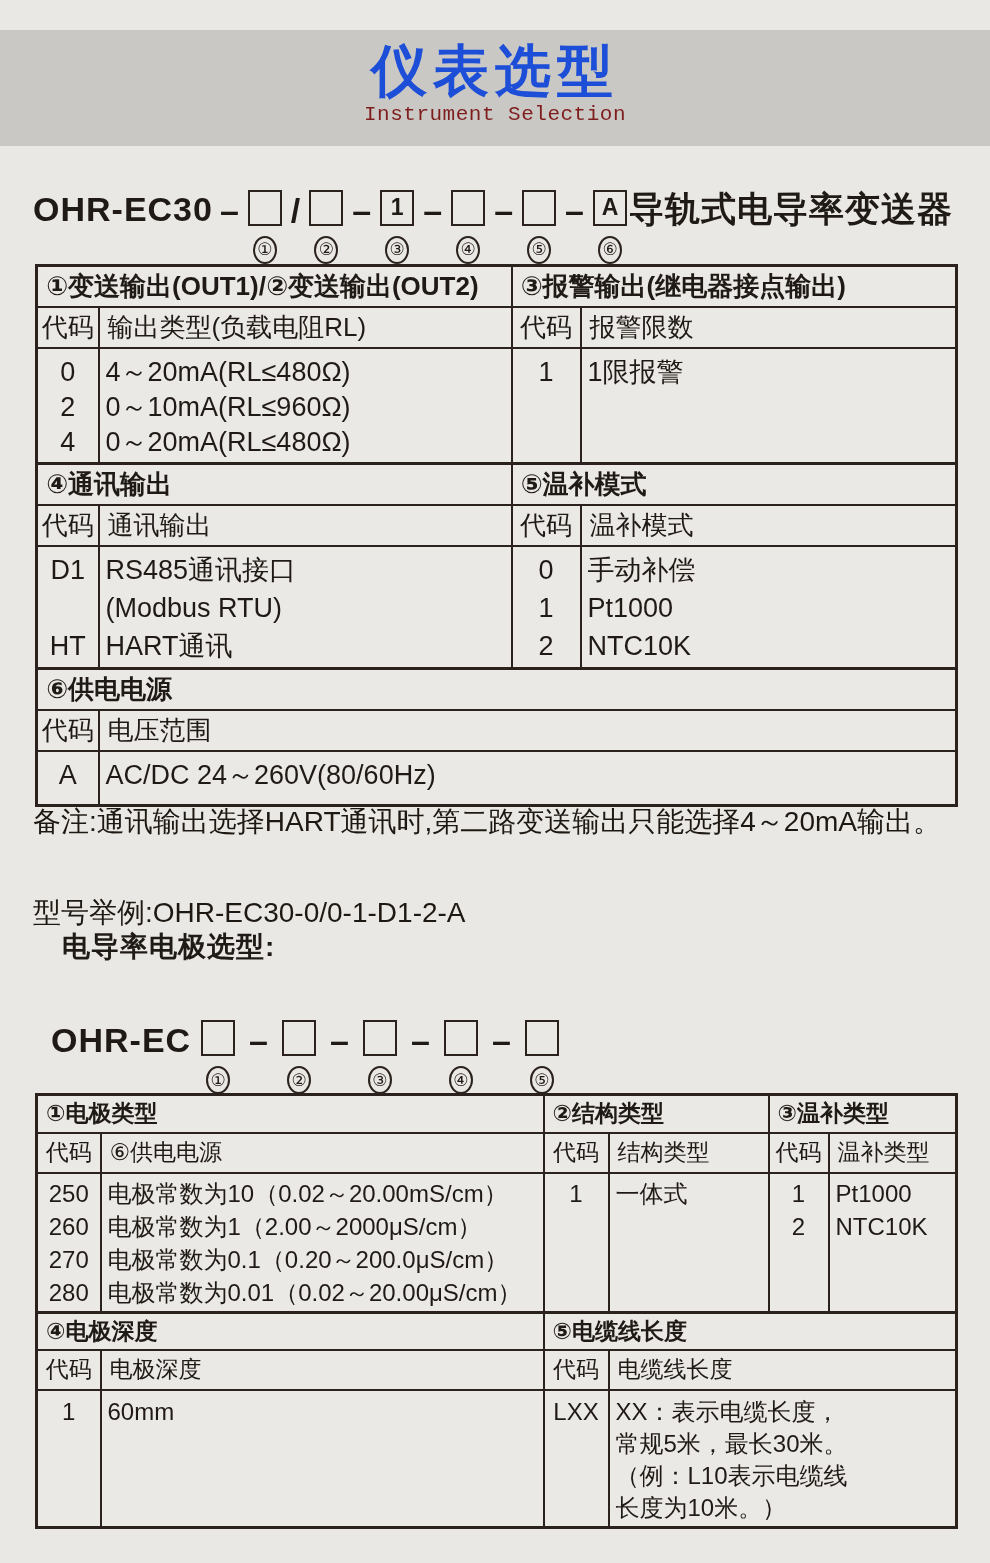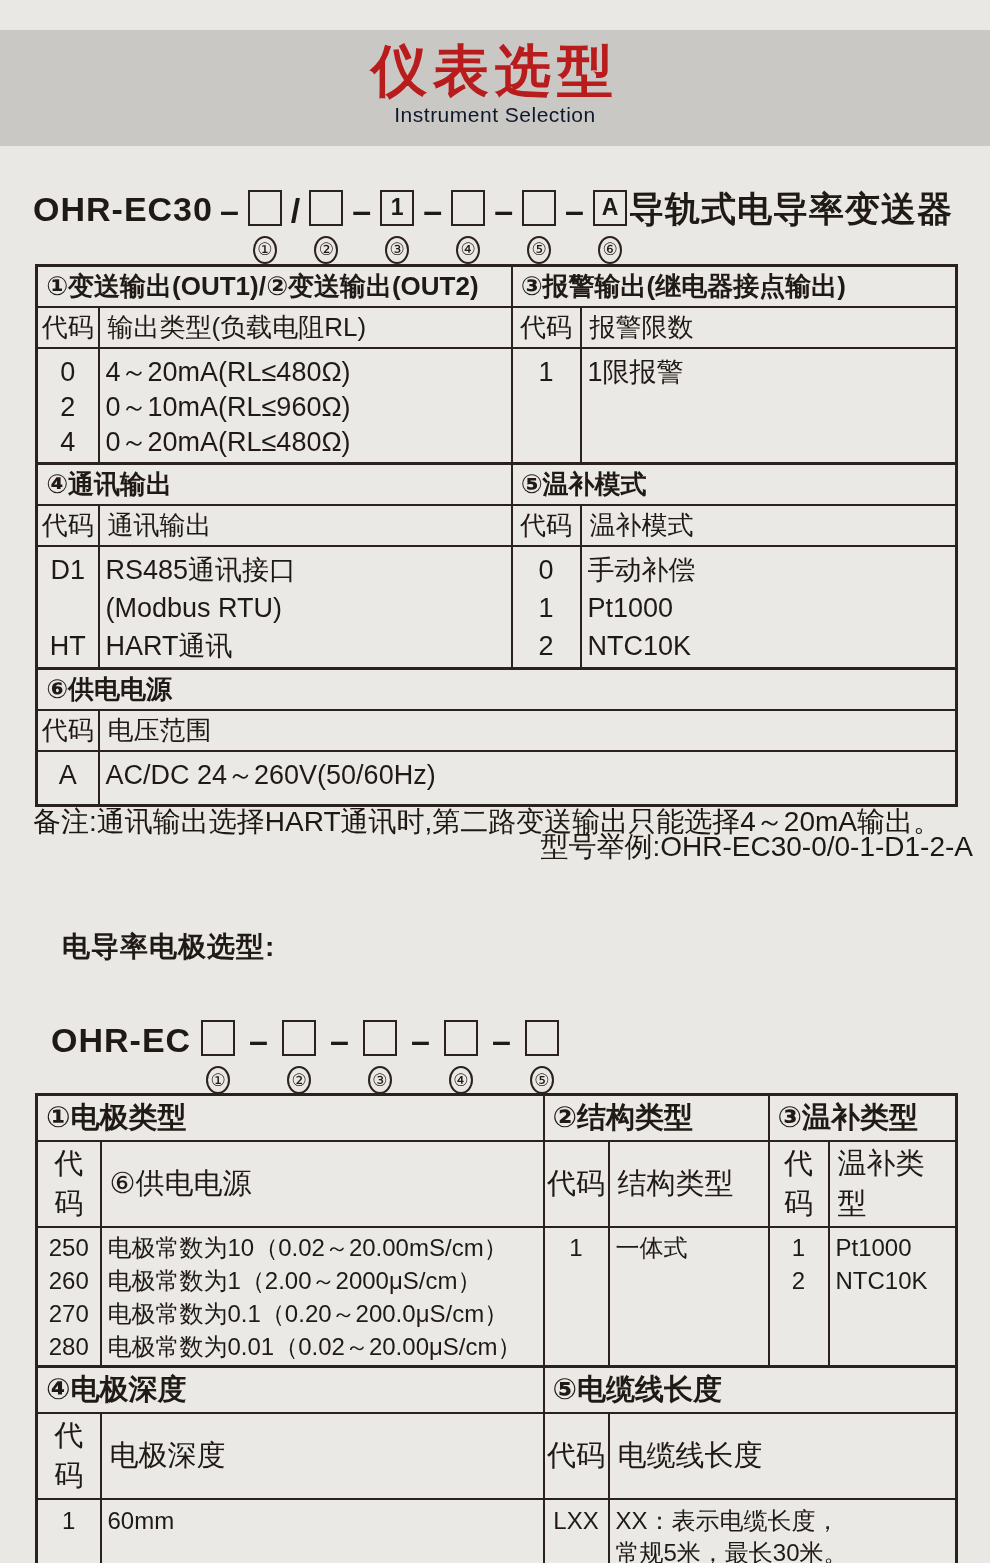--- a/index.html
+++ b/index.html
@@ -13,24 +13,24 @@
   }
   .page{position:absolute;inset:0;width:990px;height:1563px;background:#eae8e4;}
 
   
   .band{
     position:absolute;left:0;top:30px;width:990px;height:116px;
     background:#c9c8c5;text-align:center;
   }
   .band .cn{
     margin-top:10px;font-size:56px;font-weight:bold;letter-spacing:6px;
-    line-height:62px;color:#b91c1c;
+    line-height:62px;color:#1d4ed8;
   }
   .band .en{
-    font-size:21px;color:#0f172a;letter-spacing:0.5px;line-height:26px;
+    font-size:21px;color:#7f1d1d;letter-spacing:0.5px;line-height:26px;font-family:Liberation Mono, monospace;
   }
 
   
   .modelline{
     position:absolute;display:flex;align-items:center;
   }
   .modelline .prefix{
     font-weight:bold;font-size:34px;letter-spacing:1px;white-space:nowrap;
   }
   .modelline .suffix{
@@ -59,21 +59,21 @@
   }
   table, td, th{border:2px solid #2b221d;}
   table{border-width:3px;}
   th{
     text-align:left;font-weight:bold;padding:2px 24px 2px 8px;
     vertical-align:middle;
   }
   td{vertical-align:top;padding:2px 6px;}
   .t1 th{font-size:26px;}
   .t1 td{font-size:27px;}
-  .t2 th{font-size:29px;margin-left:16px;}
+  .t2 th{font-size:23px;margin-left:16px;}
   .t2 td{font-size:24px;}
   .sec th{border-top-width:3px;}
   td.code, th.code{text-align:center;padding-left:2px;padding-right:2px;}
   .pre{white-space:pre-line;}
   .lh35{line-height:35px;padding-top:6px;}
   .lh38{line-height:38px;padding-top:4px;}
   .lh33{line-height:33px;padding-top:3px;}
   .lh32{line-height:32px;padding-top:5px;}
   .subrow td, .subrow th{height:34px;vertical-align:middle;font-weight:normal;}
 
@@ -187,27 +187,27 @@
     </tr>
     <tr class="sec" style="height:38px;">
       <th colspan="4">⑥供电电源</th>
     </tr>
     <tr class="subrow" style="height:37px;">
       <th class="code">代码</th>
       <th colspan="3">电压范围</th>
     </tr>
     <tr style="height:54px;">
       <td class="code pre lh35">A</td>
-      <td colspan="3" class="pre lh35">AC/DC 24～260V(50/60Hz)</td>
+      <td colspan="3" class="pre lh35">AC/DC 24～260V(80/60Hz)</td>
     </tr>
   </tbody>
     </table>
 
   <div class="note" style="top:805px;">备注:通讯输出选择HART通讯时,第二路变送输出只能选择4～20mA输出。</div>
-  <div class="note" style="top:830px;text-align:right;">型号举例:OHR-EC30-0/0-1-D1-2-A</div>
+  <div class="note" style="top:896px;">型号举例:OHR-EC30-0/0-1-D1-2-A</div>
 
   <div class="h2cn">电导率电极选型:</div>
 
   <div class="modelline" style="left:51px;top:1020px;">
     <span class="prefix" style="margin-right:8px;">OHR-EC</span>
     <span class="slot">
       <span class="box"></span>
       <span class="circ">①</span>
     </span>
     <span class="sep" style="margin:0 12px;">–</span>

